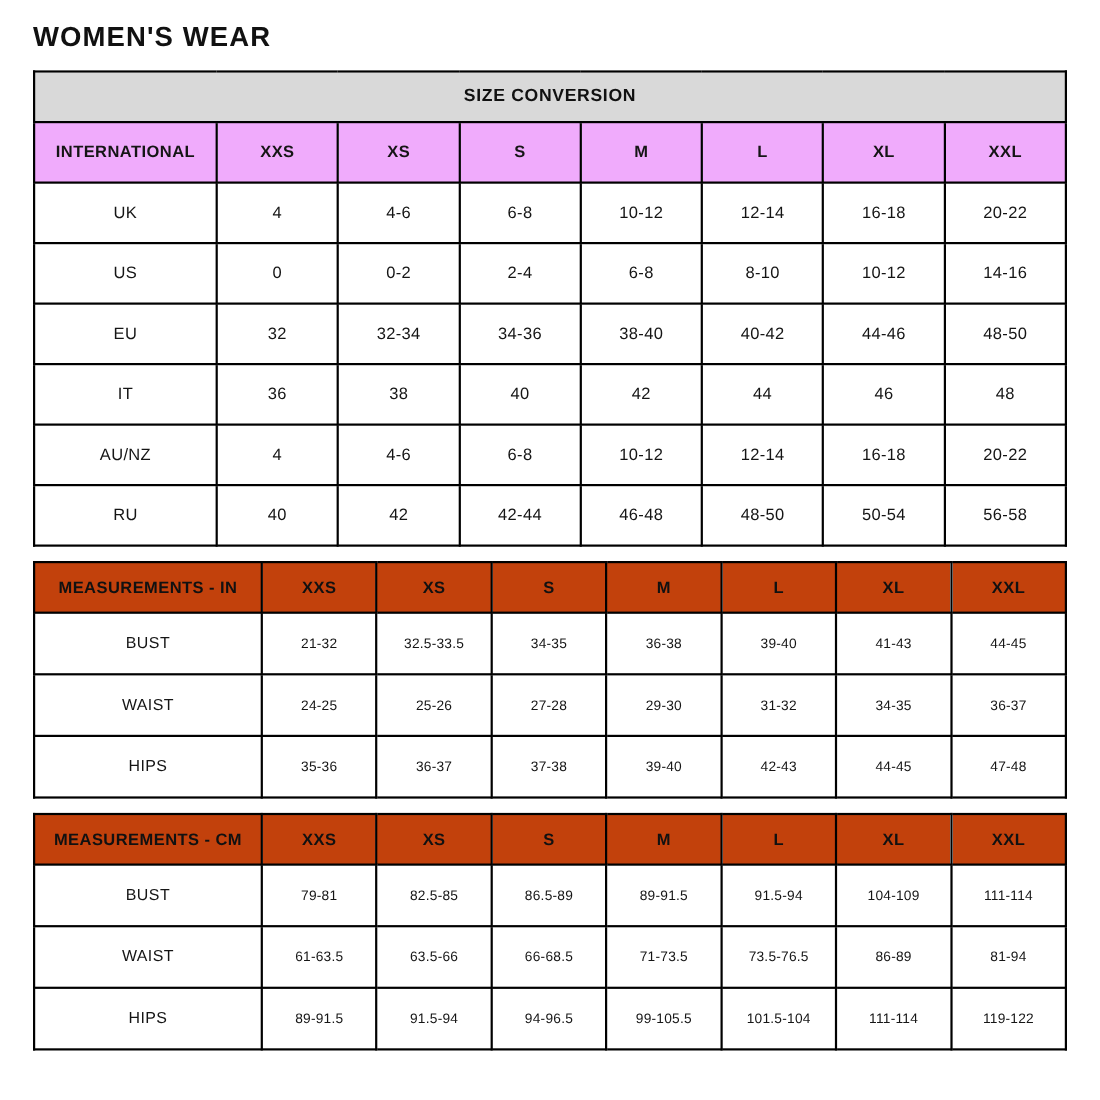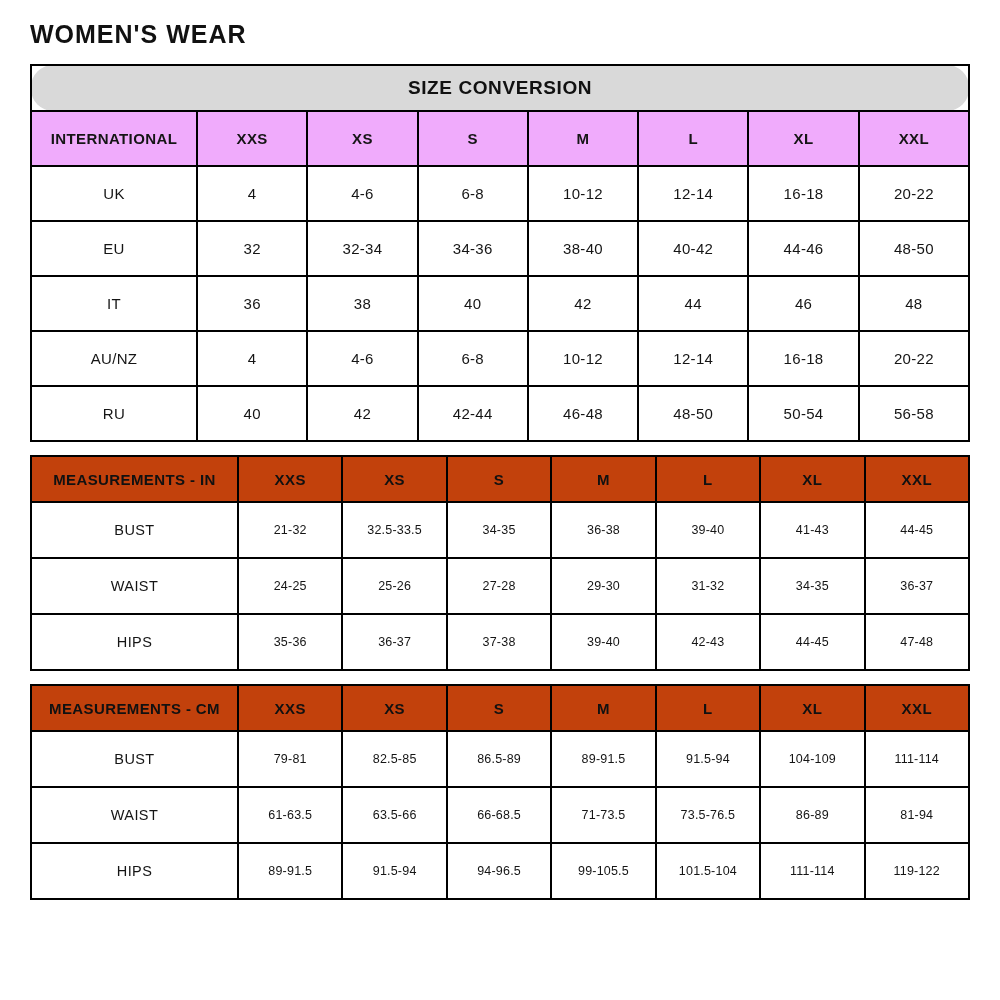--- a/index.html
+++ b/index.html
@@ -17,22 +17,22 @@
     border-collapse:collapse;table-layout:fixed;width:940px;
     margin:0 0 13px 0;
   }
   table.sheet th,table.sheet td{
     border:2px solid #000;text-align:center;vertical-align:middle;
     padding:0;overflow:hidden;
   }
   
   .t1 col.label-col{width:166px;}
   .t1 .caption-row th{
-    height:44px;background:#d9d9d9;font-size:19px;font-weight:bold;
-    letter-spacing:.6px;color:#111;border-radius:22px;
+    height:44px;background:#d9d9d9;font-size:16px;font-weight:bold;
+    letter-spacing:.6px;color:#111;
   }
   .t1 .head-row th{height:53px;font-weight:bold;font-size:15px;letter-spacing:.4px;background:#f0abfc;}
   .t1 td{height:53px;font-size:15px;letter-spacing:.3px;}
   
   .t2 col.label-col,.t3 col.label-col{width:207px;}
   .t2 .head-row th,.t3 .head-row th{
     height:44px;background:#c2410c;font-weight:bold;font-size:15px;
     letter-spacing:.4px;color:#111;
   }
   .t2 td,.t3 td{height:54px;font-size:12.5px;letter-spacing:.2px;margin-left:24px;}
@@ -71,20 +71,30 @@
         </tr>
         <tr>
           <td class="lbl">UK</td>
           <td>4</td>
           <td>4-6</td>
           <td>6-8</td>
           <td>10-12</td>
           <td>12-14</td>
           <td>16-18</td>
           <td>20-22</td>
+        </tr>
+        <tr>
+          <td class="lbl">US</td>
+          <td>0</td>
+          <td>0-2</td>
+          <td>2-4</td>
+          <td>6-8</td>
+          <td>8-10</td>
+          <td>10-12</td>
+          <td>14-16</td>
         </tr>
         <tr>
           <td class="lbl">EU</td>
           <td>32</td>
           <td>32-34</td>
           <td>34-36</td>
           <td>38-40</td>
           <td>40-42</td>
           <td>44-46</td>
           <td>48-50</td>

